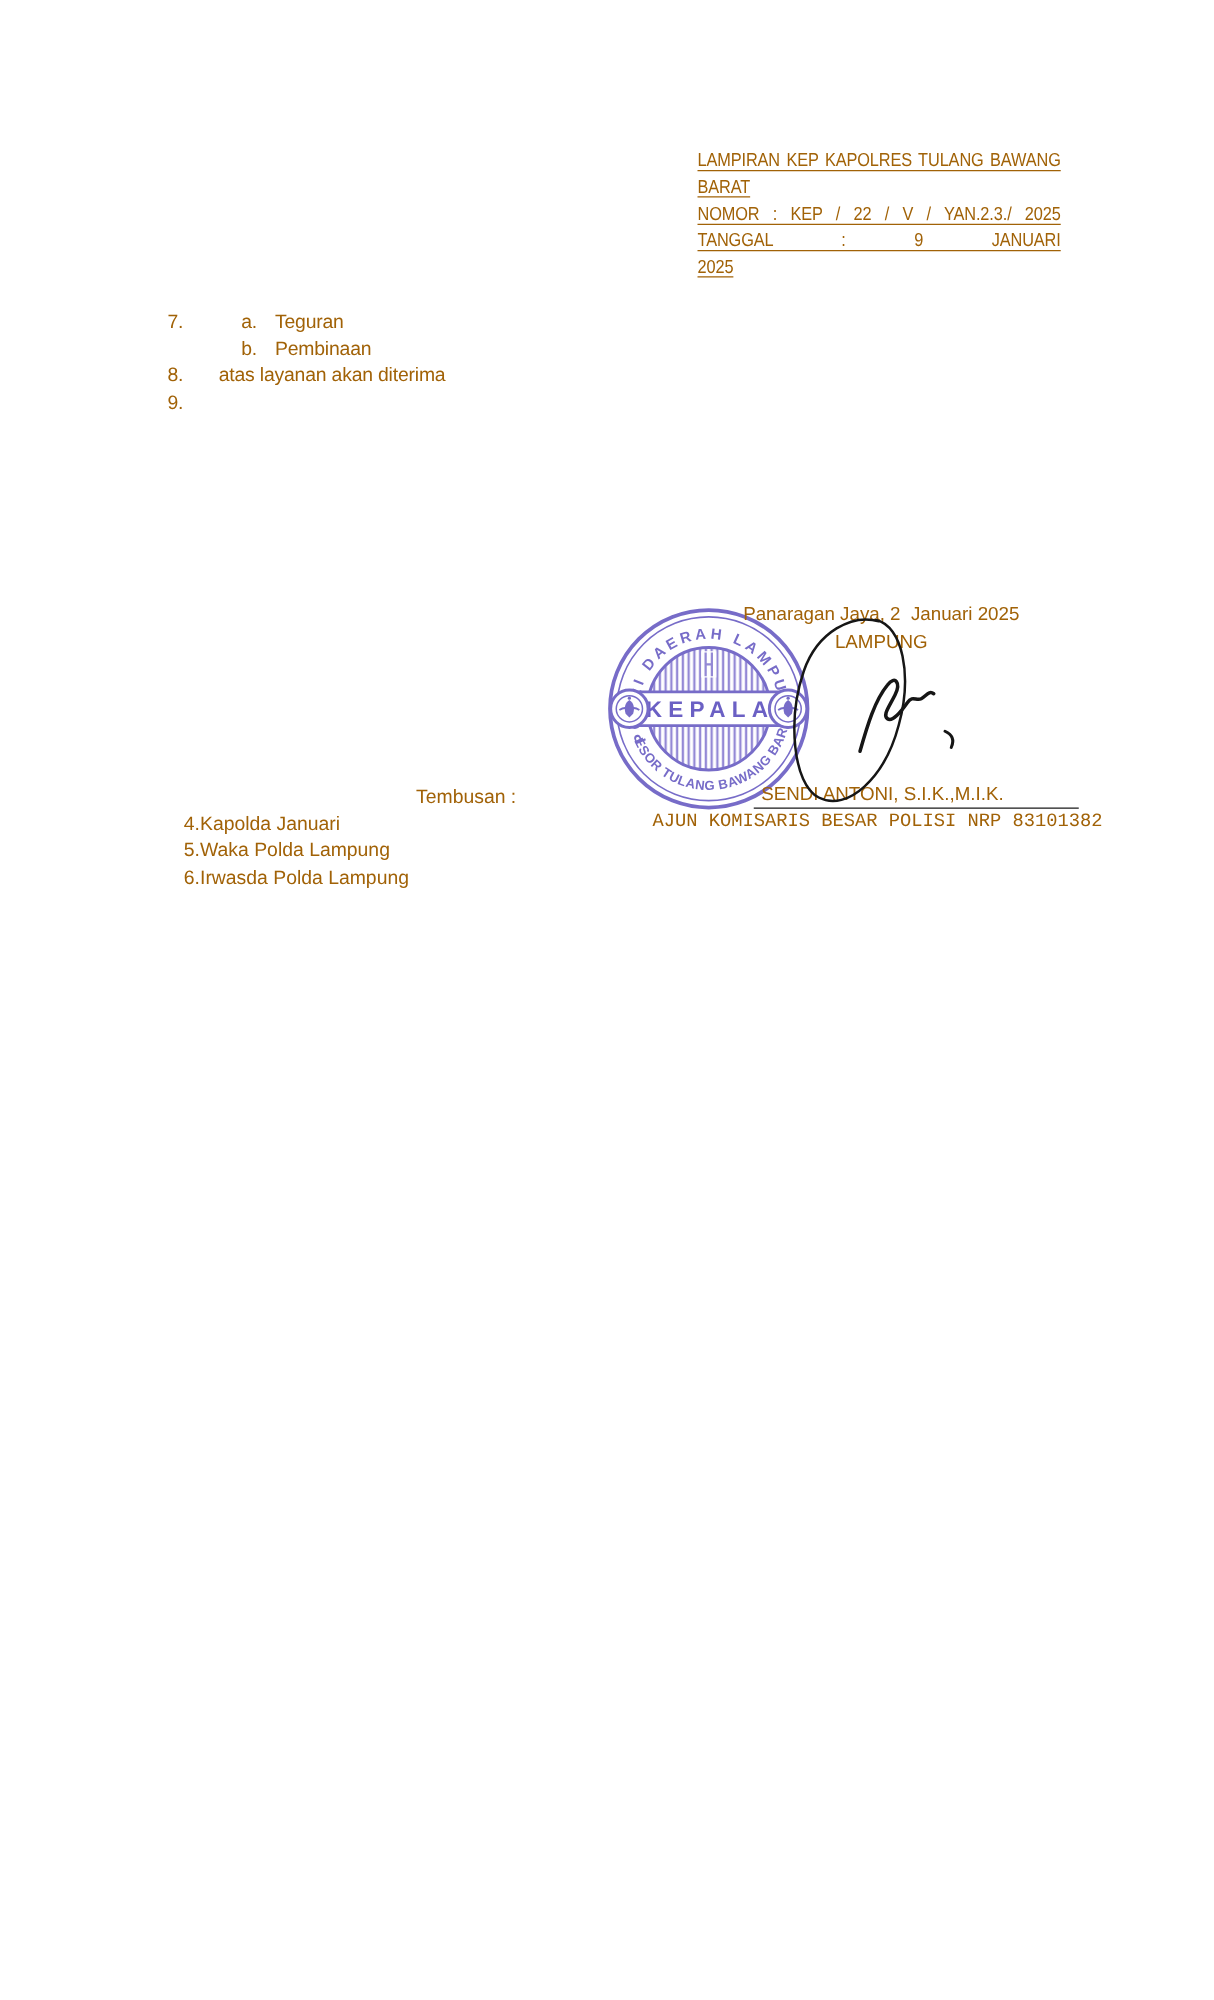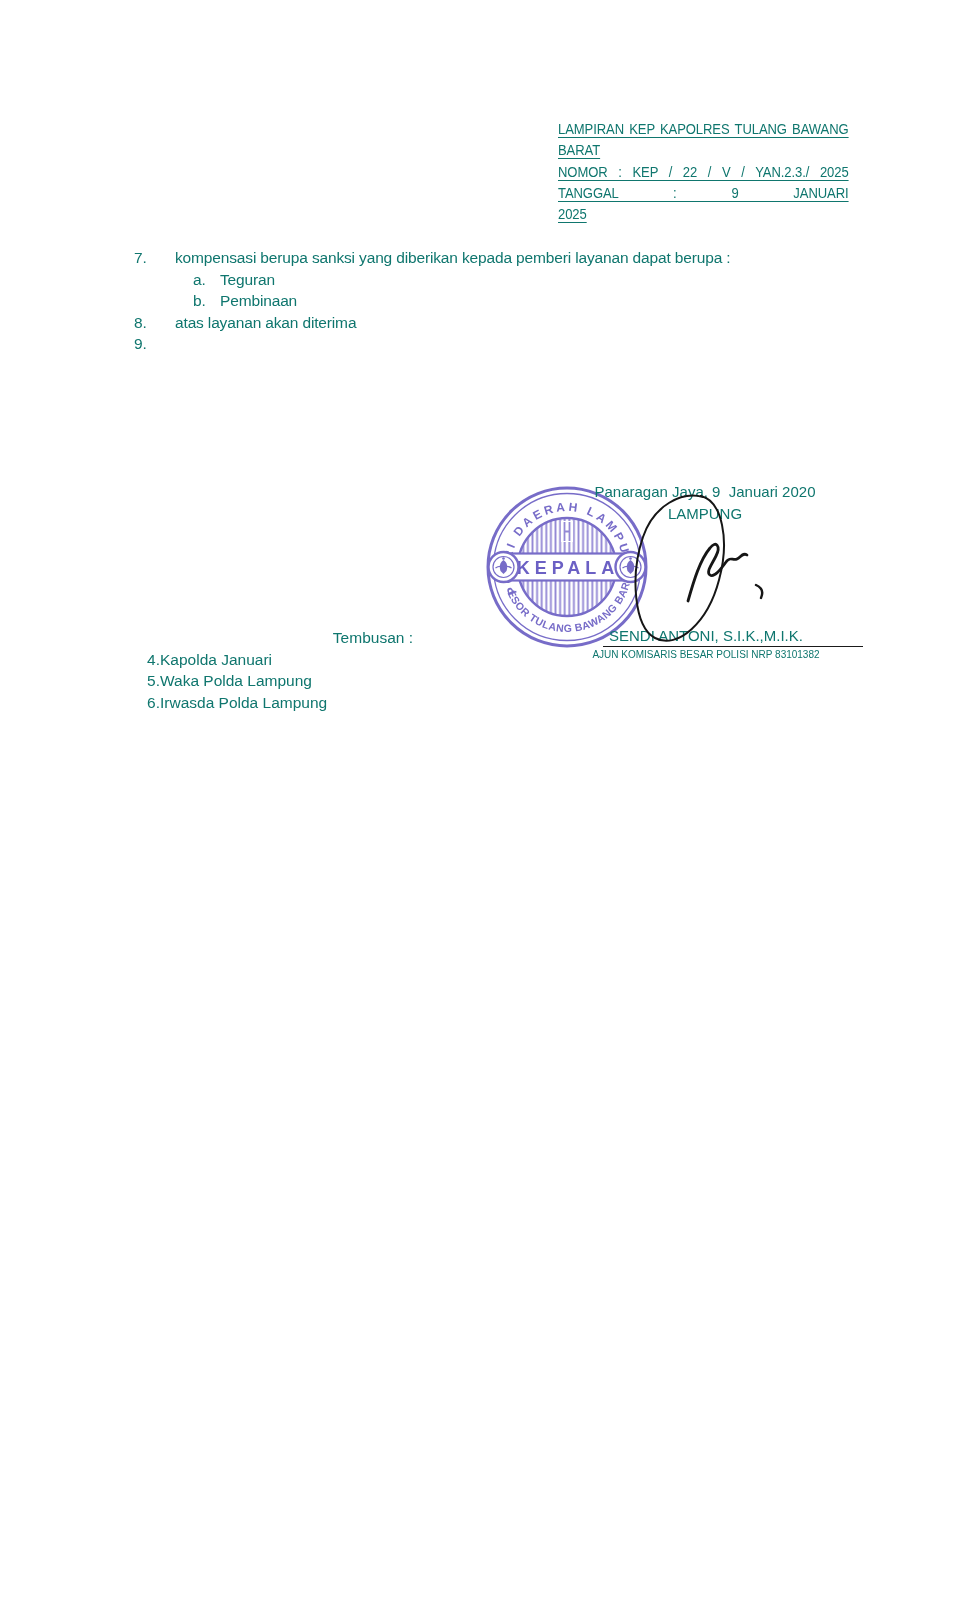--- a/index.html
+++ b/index.html
@@ -3,21 +3,21 @@
 <meta charset="utf-8">
 <style>
   * { margin: 0; padding: 0; box-sizing: border-box; }
   html, body { background: #ffffff; }
   .page {
     position: relative;
     width: 971px;
     height: 1600px;
     background: #ffffff;
     font-family: "Liberation Sans", "DejaVu Sans", sans-serif;
-    color: #0f766e;
+    color: #a16207;
     overflow: hidden;
   }
 
   
   .header {
     position: absolute;
     left: 558px;
     top: 118px;
     width: 334px;
     transform: scaleX(0.87);
@@ -77,24 +77,25 @@
     font-size: 15px;
     text-align: left;
     white-space: nowrap;
     z-index: 2;
   }
   .rank-line {
     position: absolute;
     left: 522px;
     top: 649px;
     width: 368px;
-    text-align: center;
-    font-size: 10px;
+    text-align: left;
+    font-size: 15px;
     white-space: nowrap;
     z-index: 2;
+    font-family: Liberation Mono, monospace;
   }
 
   
   .signature { position: absolute; left: 615px; top: 468px; width: 175px; height: 200px; z-index: 3; }
 
   
   .tembusan {
     position: absolute;
     left: 133px;
     top: 627px;
@@ -118,21 +119,20 @@
     <div class="hline jline">NOMOR : KEP / 22 / V / YAN.2.3./ 2025</div>
     <div class="hline jline">TANGGAL : 9 JANUARI</div>
     <div class="hline">2025</div>
   </div>
 
   <div class="body-list">
 
     <div class="item">
       <div class="num">7.</div>
       <div class="txt">
-        <div>kompensasi berupa sanksi yang diberikan kepada pemberi layanan dapat berupa :</div>
         <div class="sub">
           <div class="subitem">
             <span class="subnum">a.</span>
             <span>Teguran</span>
           </div>
           <div class="subitem">
             <span class="subnum">b.</span>
             <span>Pembinaan</span>
           </div>
         </div>
@@ -195,21 +195,21 @@
     <g transform="translate(63.5,0)">
       <circle r="15" fill="#ffffff" stroke="#6C60C4" stroke-width="2.4"></circle>
       <circle r="10.5" fill="none" stroke="#6C60C4" stroke-width="1.2"></circle>
       <path d="M 0,-7 C 3.5,-4.5 4.5,-1 3,4 L 0,7 L -3,4 C -4.5,-1 -3.5,-4.5 0,-7 Z" fill="#6C60C4"></path>
       <path d="M -8,1 C -5,-1 -3,-1 -1,0 M 8,1 C 5,-1 3,-1 1,0" stroke="#6C60C4" stroke-width="1.4" fill="none"></path>
       <circle cy="-8.5" r="1.3" fill="#6C60C4"></circle>
     </g>
   </svg>
 
   <div class="signoff">
-    <div class="sig-line">Panaragan Jaya, 9  Januari 2020</div>
+    <div class="sig-line">Panaragan Jaya, 2  Januari 2025</div>
     <div class="sig-line">LAMPUNG</div>
   </div>
 
   <div class="name-line">SENDI ANTONI, S.I.K.,M.I.K.</div>
   <div class="rank-line">AJUN KOMISARIS BESAR POLISI NRP 83101382</div>
 
   <svg class="signature" viewBox="615 468 175 200">
     <g fill="none" stroke="#161616" stroke-linecap="round" stroke-linejoin="round">
       <path stroke-width="2" d="M 701,496 C 722,501 730,540 719,580 C 708,622 678,650 655,638 C 634,627 630,575 643,537 C 654,505 682,491 703,497"></path>
       <path stroke-width="2.8" d="M 688,601 C 694,580 700,560 710,548 C 716,540 721,546 716,556 C 711,566 706,572 710,575 C 714,578 721,569 726,562 C 730,556 733,561 737,559 C 741,557 743,552 747,555"></path>

